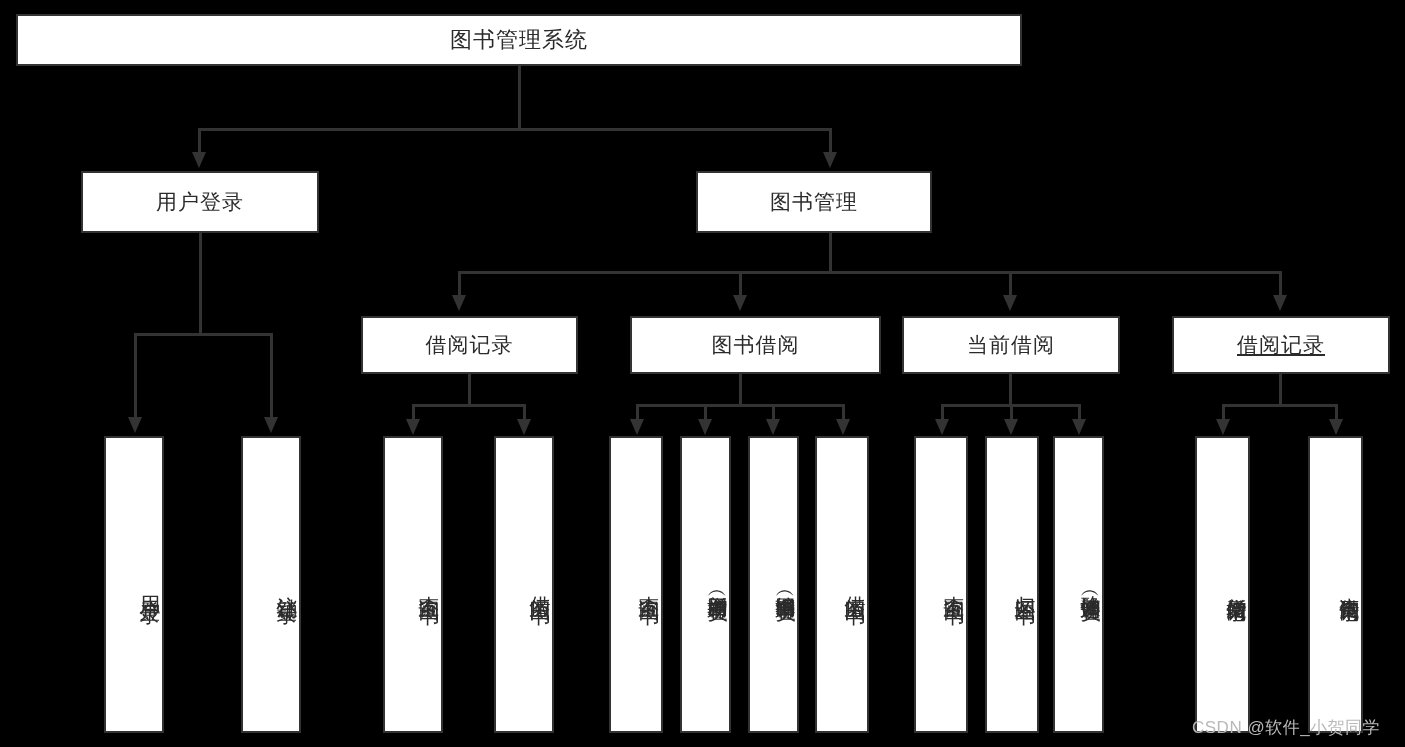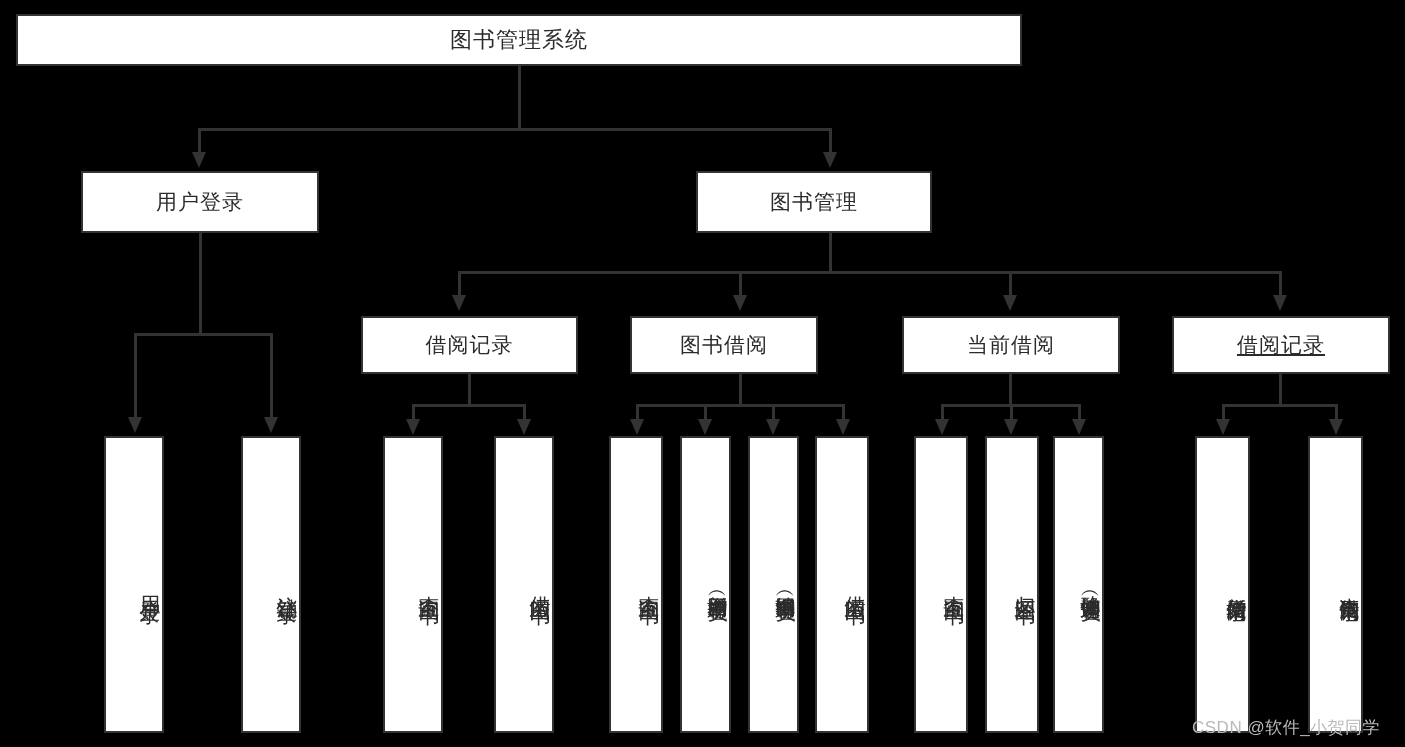--- a/index.html
+++ b/index.html
@@ -118,21 +118,21 @@
   <div class="vline" style="left:739px; top:271px; width:3px; height:26px;"></div>
   <div class="arrow" style="left:733px; top:295px;"></div>
   <div class="vline" style="left:1009px; top:271px; width:3px; height:26px;"></div>
   <div class="arrow" style="left:1003px; top:295px;"></div>
   <div class="vline" style="left:1279px; top:271px; width:3px; height:26px;"></div>
   <div class="arrow" style="left:1273px; top:295px;"></div>
 
   <div class="node h" style="left:361px; top:316px; width:217px; height:58px;">
     <span>借阅记录</span>
   </div>
-  <div class="node h" style="left:630px; top:316px; width:188px; height:58px;">
+  <div class="node h" style="left:630px; top:316px; width:251px; height:58px;">
     <span>图书借阅</span>
   </div>
   <div class="node h" style="left:902px; top:316px; width:218px; height:58px;">
     <span>当前借阅</span>
   </div>
   <div class="node h" style="left:1172px; top:316px; width:218px; height:58px;text-decoration:underline;">
     <span>借阅记录</span>
   </div>
 
   <div class="vline" style="left:468px; top:374px; width:3px; height:32px;"></div>

